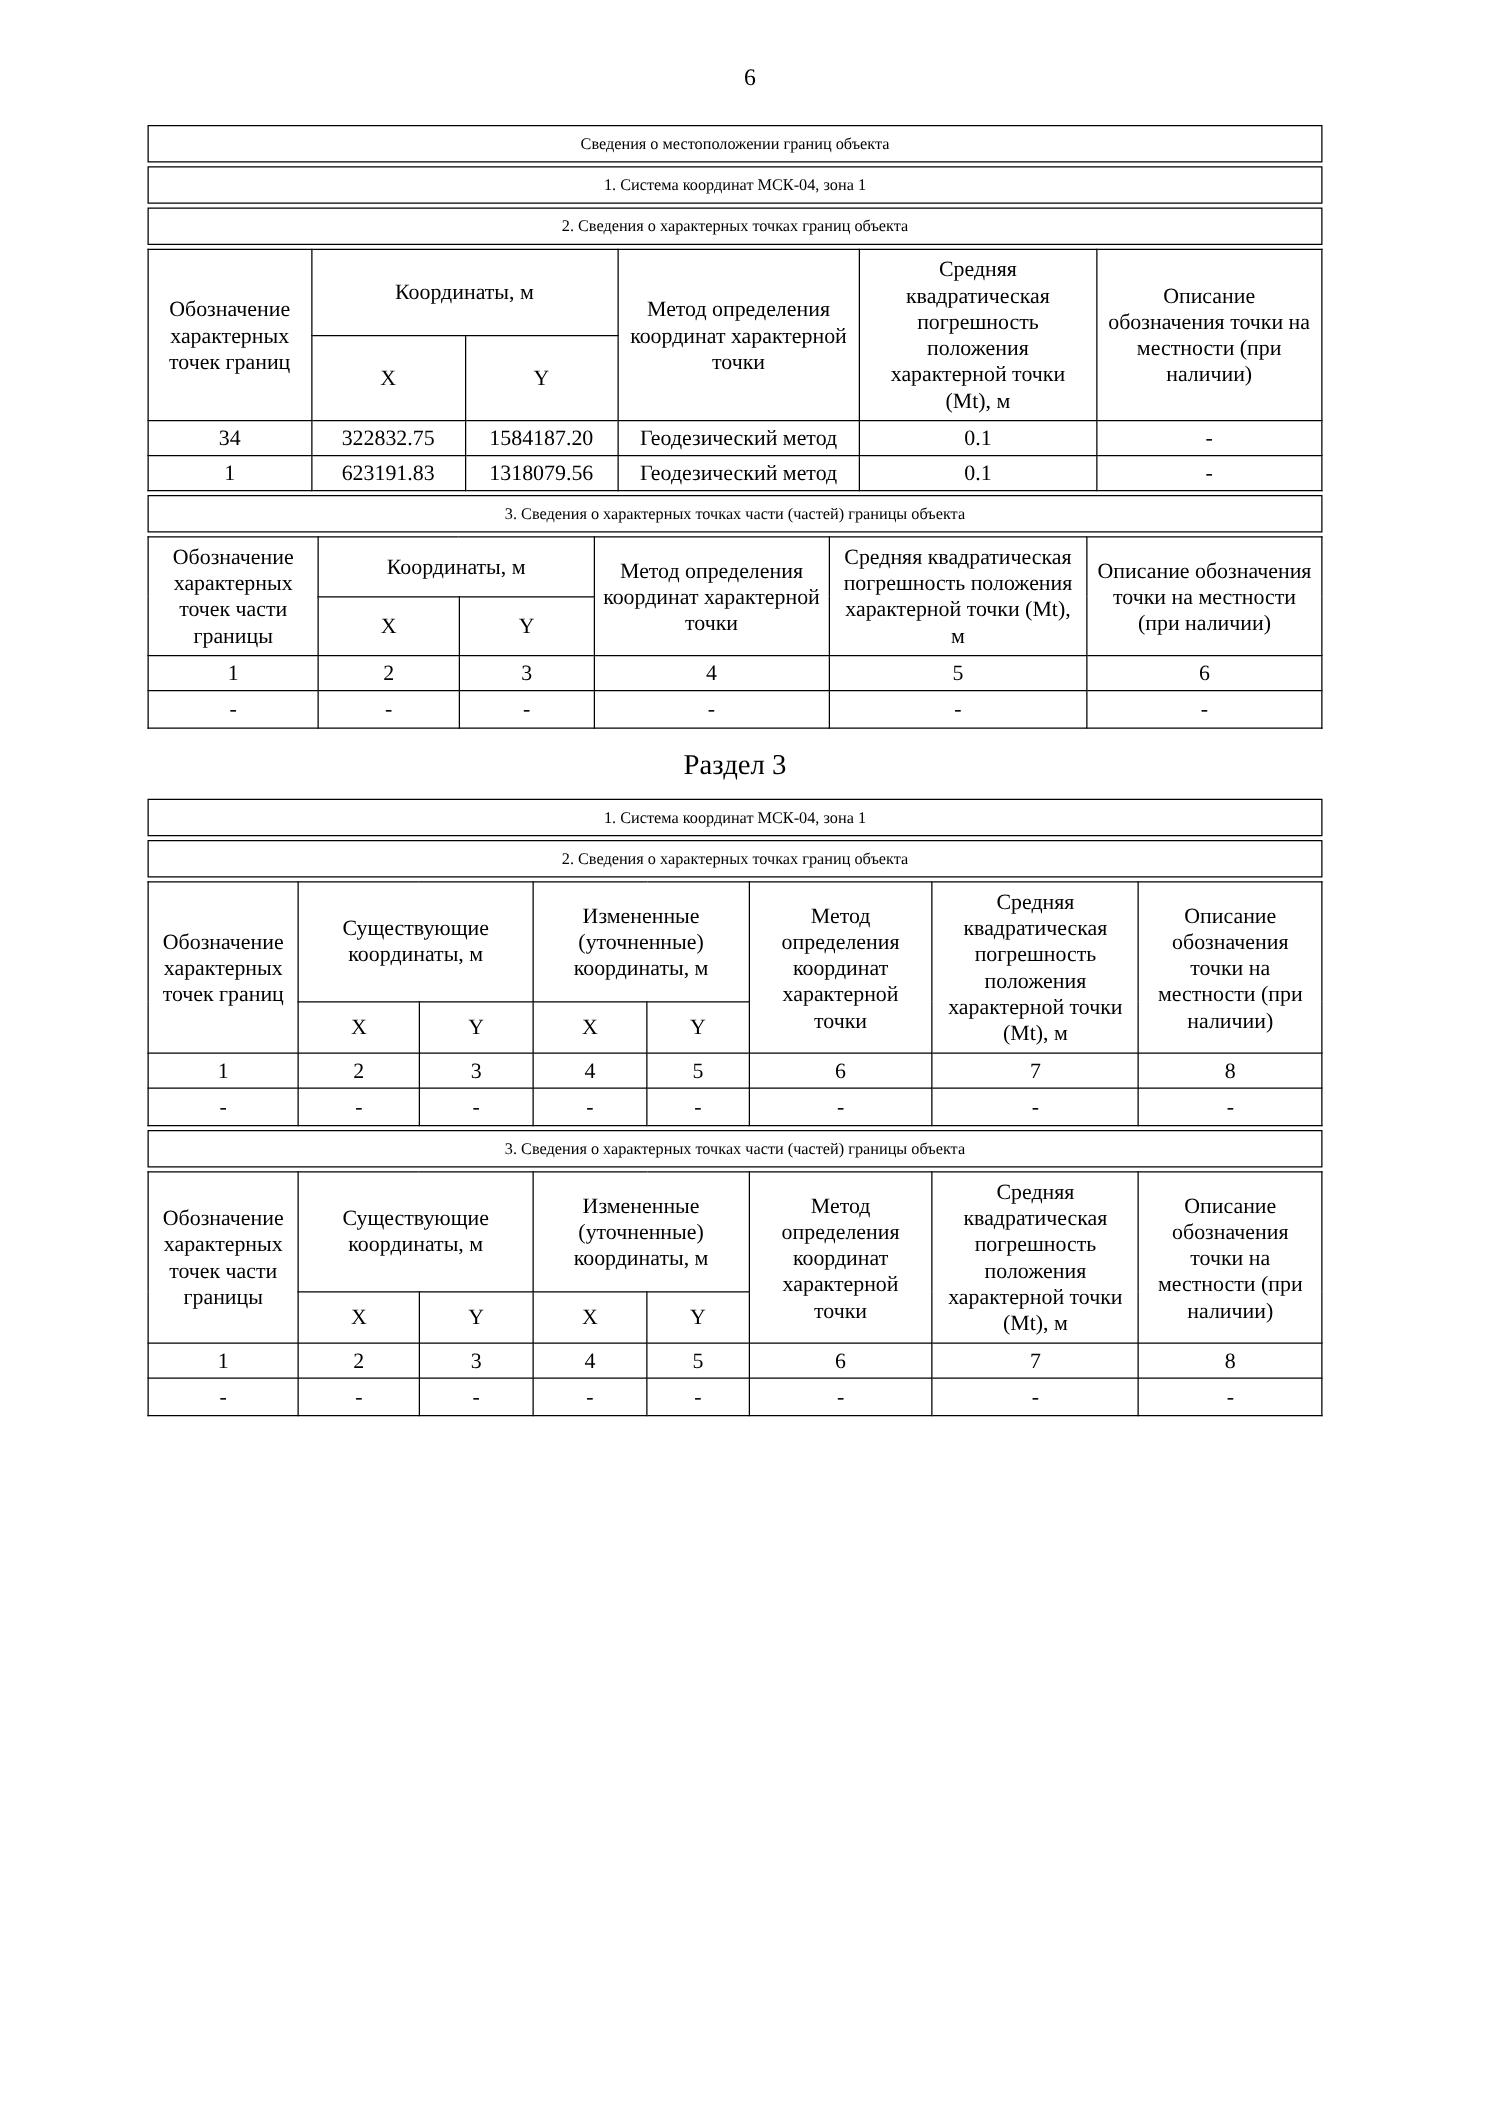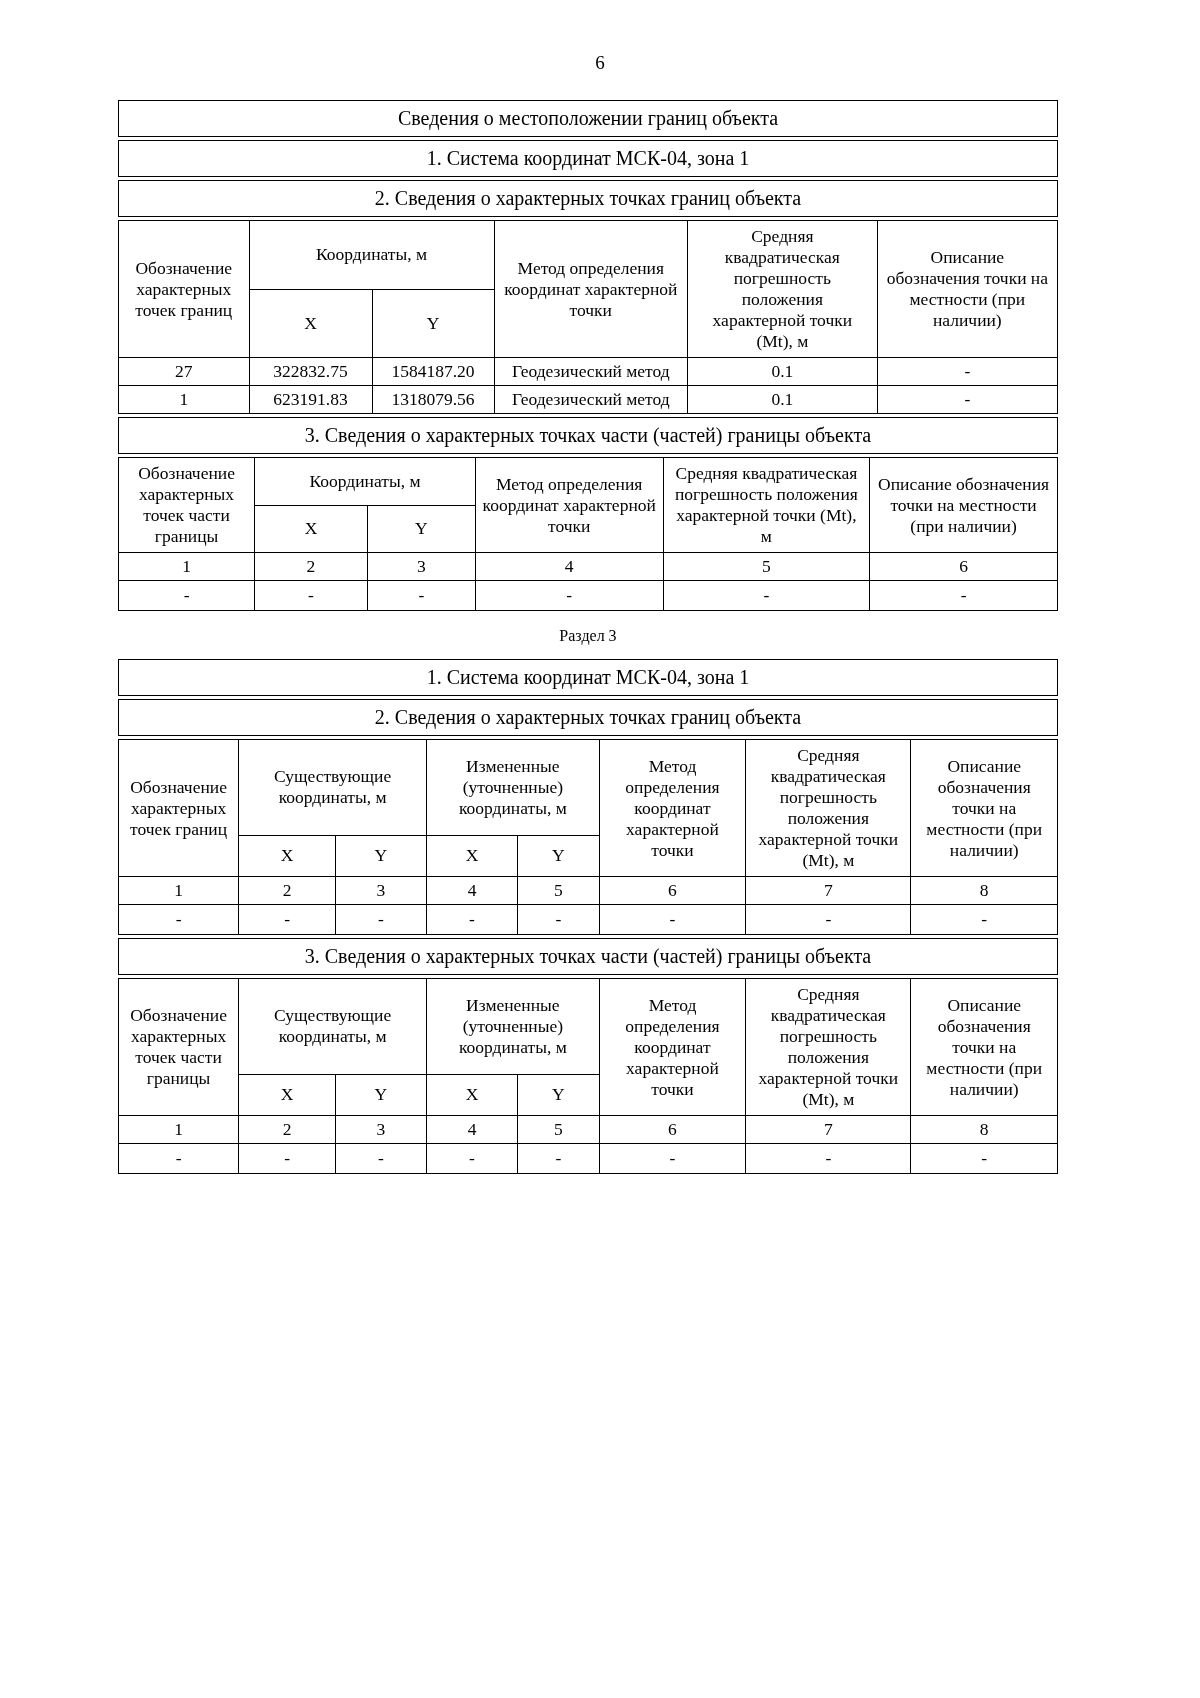--- a/index.html
+++ b/index.html
@@ -10,37 +10,37 @@
     box-sizing:border-box;
   }
   .page-num{
     text-align:center;padding-top:52px;font-size:19px;
   }
   .doc{
     width:940px;margin:26px 0 0 118px;
   }
   .tbl-group{display:flex;flex-direction:column;gap:3px;}
   .trow{
-    border:1.6px solid #000;text-align:center;font-size:20px;
+    border:1.6px solid #000;text-align:center;font-size:13px;
     padding:6px 4px;box-sizing:border-box;
   }
   table{
     border-collapse:collapse;width:100%;table-layout:fixed;
     border:1.6px solid #000;
   }
   td{
     border:1px solid #000;font-size:17.5px;text-align:center;
     vertical-align:middle;padding:4px 6px;box-sizing:border-box;
     overflow:hidden;word-wrap:break-word;
   }
   td.hdr{padding:5px 6px;}
   td.num{height:28px;padding:2px 6px;}
   td.dash{height:30px;padding:2px 6px;}
   .section-label{
-    text-align:center;font-size:16px;margin:16px 0 14px 0;
+    text-align:center;font-size:23px;margin:16px 0 14px 0;
   }
 </style>
 </head>
 <body>
 
 <div class="sheet">
 
   <div class="page-num">6</div>
 
   <div class="doc">
@@ -65,21 +65,21 @@
             <td class="hdr" colspan="2">Координаты, м</td>
             <td class="hdr" rowspan="2">Метод определения координат характерной точки</td>
             <td class="hdr" rowspan="2">Средняя квадратическая погрешность положения характерной точки (Mt), м</td>
             <td class="hdr" rowspan="2">Описание обозначения точки на местности (при наличии)</td>
           </tr>
           <tr>
             <td class="hdr">X</td>
             <td class="hdr">Y</td>
           </tr>
           <tr>
-            <td class="num">27</td>
+            <td class="num">34</td>
             <td class="num">322832.75</td>
             <td class="num">1584187.20</td>
             <td class="num">Геодезический метод</td>
             <td class="num">0.1</td>
             <td class="num">-</td>
           </tr>
           <tr>
             <td class="num">1</td>
             <td class="num">623191.83</td>
             <td class="num">1318079.56</td>

